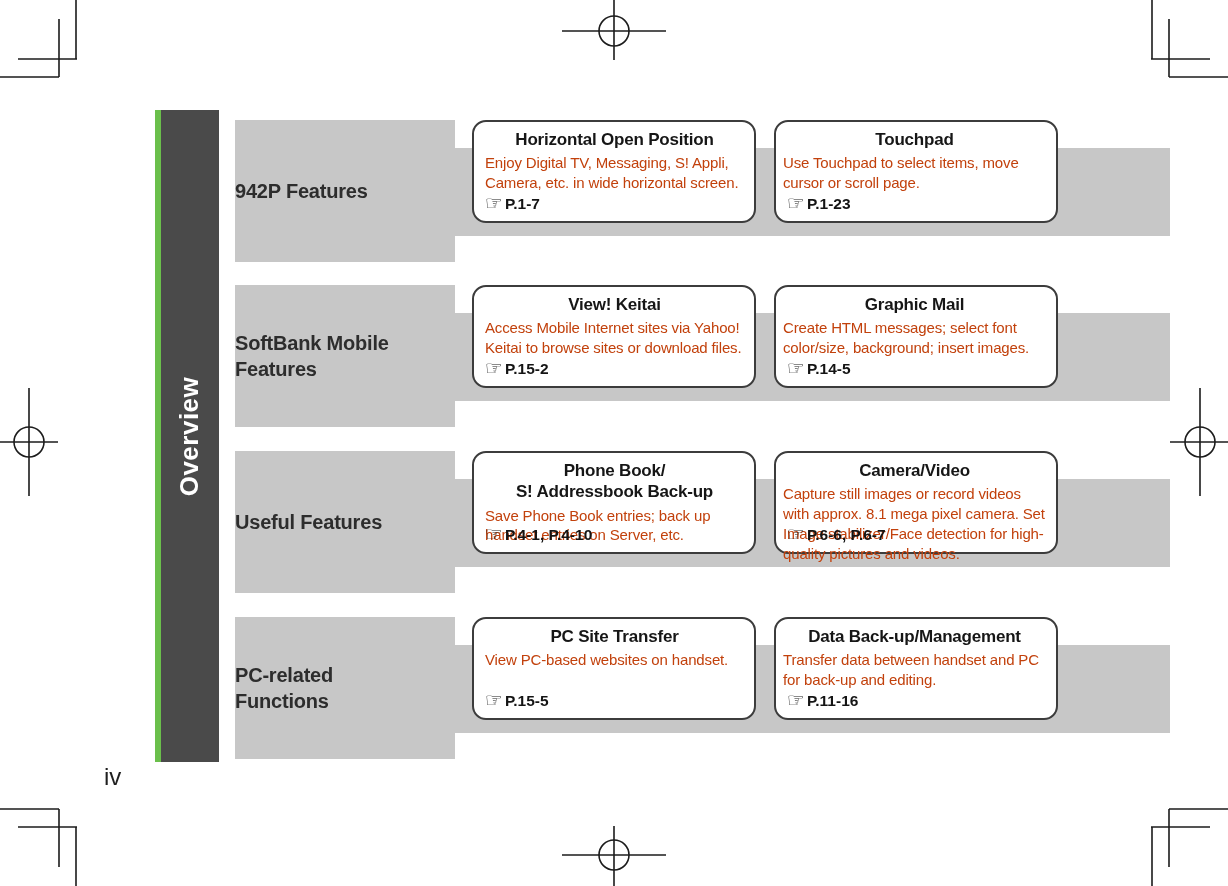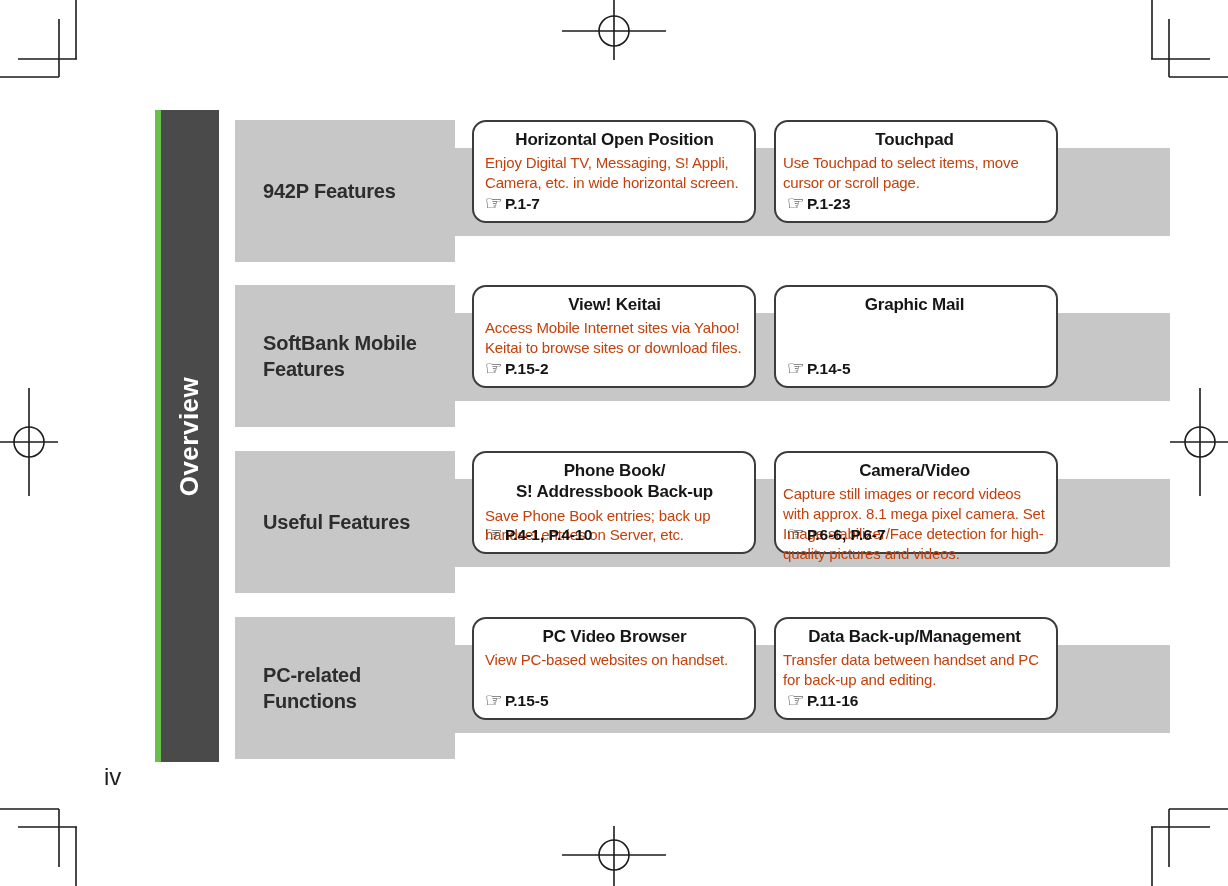--- a/index.html
+++ b/index.html
@@ -17,21 +17,21 @@
   .marks-svg{position:absolute;left:0;top:0;width:1228px;height:886px;pointer-events:none;}
 
   
   .side-green{position:absolute;left:155px;top:110px;width:6px;height:652px;background:var(--accent-green);}
   .side-dark{position:absolute;left:161px;top:110px;width:58px;height:652px;background:var(--sidebar-dark);display:flex;align-items:center;justify-content:center;}
   .side-label{transform:rotate(-90deg);white-space:nowrap;color:#ffffff;font-weight:bold;font-size:26px;letter-spacing:0.5px;}
 
   
   .row{position:absolute;left:0;width:1228px;height:145px;}
   .band{position:absolute;left:450px;top:28px;width:720px;height:88px;background:var(--panel-gray);}
-  .cat{position:absolute;left:235px;top:0;width:220px;height:142px;background:var(--panel-gray);display:flex;align-items:center;padding-left:28px;}
+  .cat{position:absolute;left:235px;top:0;width:220px;height:142px;background:var(--panel-gray);display:flex;align-items:center;}
   .cat-label{font-size:20px;font-weight:bold;color:#2d2d2d;line-height:1.3;white-space:pre-line;letter-spacing:-0.2px;}
   .card{position:absolute;top:0;width:284px;height:103px;background:#ffffff;border:2px solid #3c3c3c;border-radius:14px;padding:7px 10px 30px 11px;}
   .card.c1{left:472px;}
   .card.c2{left:774px;padding-left:7px;}
   .card-title{font-size:17px;font-weight:bold;text-align:center;line-height:1.25;color:#161616;white-space:pre-line;letter-spacing:-0.2px;}
   .card-body{margin-top:3px;font-size:15px;line-height:1.33;color:#c2410c;letter-spacing:-0.15px;}
   .card-ref{position:absolute;left:11px;bottom:7px;display:flex;align-items:center;gap:2px;font-size:15.5px;font-weight:bold;color:#141414;}
   .hand{font-size:20px;font-weight:normal;line-height:1;transform:translateY(-1px);}
 
   .page-number{position:absolute;left:104px;top:763px;font-size:24px;color:#1f1f1f;}
@@ -101,20 +101,21 @@
     <div class="card c1">
       <div class="card-title">View! Keitai</div>
       <div class="card-body">Access Mobile Internet sites via Yahoo! Keitai to browse sites or download files.</div>
       <div class="card-ref">
         <span class="hand">☞</span>
         <span>P.15-2</span>
       </div>
     </div>
     <div class="card c2">
       <div class="card-title">Graphic Mail</div>
+      <div class="card-body">Create HTML messages; select font color/size, background; insert images.</div>
       <div class="card-ref">
         <span class="hand">☞</span>
         <span>P.14-5</span>
       </div>
     </div>
   </div>
 
   <div class="row" style="top:451px">
     <div class="band"></div>
     <div class="cat">
@@ -139,21 +140,21 @@
     </div>
   </div>
 
   <div class="row" style="top:617px">
     <div class="band"></div>
     <div class="cat">
       <span class="cat-label">PC-related
 Functions</span>
     </div>
     <div class="card c1">
-      <div class="card-title">PC Video Browser</div>
+      <div class="card-title">PC Site Transfer</div>
       <div class="card-body">View PC-based websites on handset.</div>
       <div class="card-ref">
         <span class="hand">☞</span>
         <span>P.15-5</span>
       </div>
     </div>
     <div class="card c2">
       <div class="card-title">Data Back-up/Management</div>
       <div class="card-body">Transfer data between handset and PC for back-up and editing.</div>
       <div class="card-ref">

